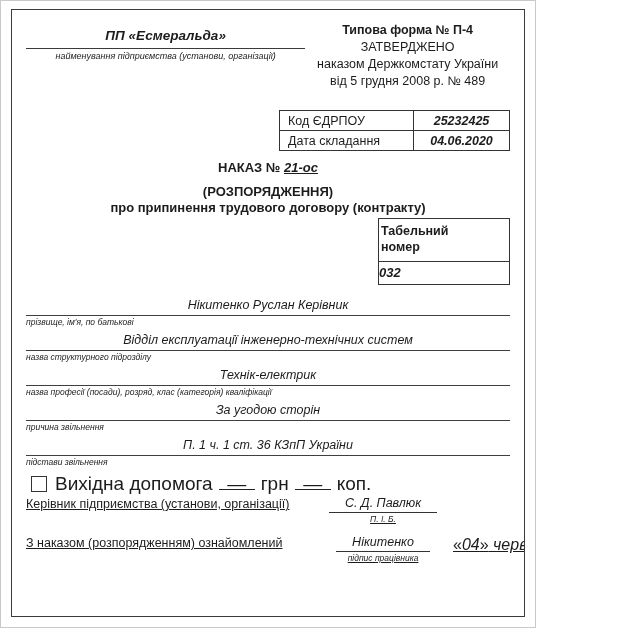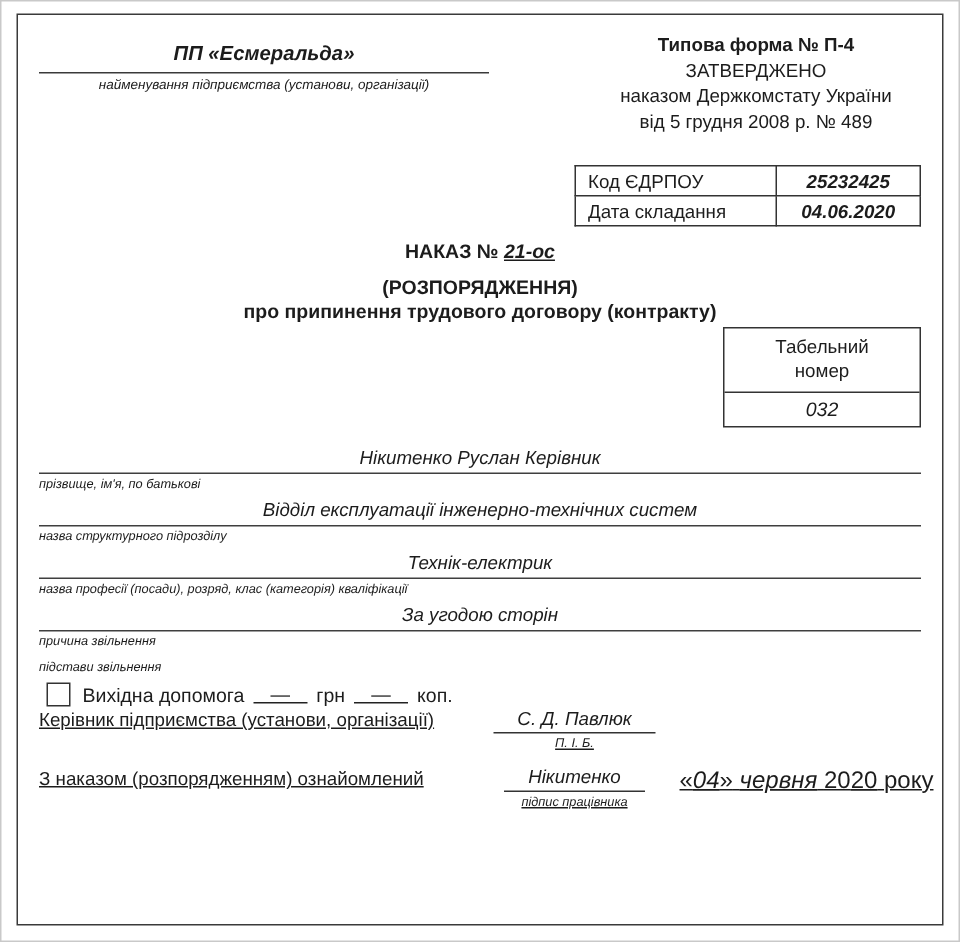--- a/index.html
+++ b/index.html
@@ -1,17 +1,17 @@
 <!DOCTYPE html>
 <html><head>
 <meta charset="utf-8">
 <style>
   * { margin:0; padding:0; box-sizing:border-box; }
   body { background:#fff; font-family:"Liberation Sans", sans-serif; color:#1c1c1c; }
-  .canvas { width:640px; height:628px; position:relative; background:#fff; border:1px solid #c9c9c9; }
+  .canvas { width:536px; height:628px; position:relative; background:#fff; border:1px solid #c9c9c9; }
   .frame { position:absolute; left:10px; top:8px; right:10px; bottom:10px;
            border:1.5px solid #3a3a3a; padding:12px 14px 4px 14px; overflow:hidden; }
   .u  { text-decoration:underline; }
   .iu { font-style:italic; text-decoration:underline; }
 
   
   .header { display:flex; justify-content:space-between; }
   .company-block { width:300px; text-align:center; margin-top:6px; }
   .company-name { font-style:italic; font-weight:bold; font-size:13.5px;
                   border-bottom:1.6px solid #3a3a3a; padding-bottom:5px; }
@@ -29,33 +29,33 @@
   .title-block { text-align:center; font-weight:bold; font-size:13px; margin-top:9px; }
   .order-line { margin-bottom:9px; }
   .order-num { font-style:italic; text-decoration:underline; }
   .subtitle2 { margin-top:1px; }
 
   
   .dismiss-line { margin-top:12px; margin-left:5px; font-size:13px; }
 
   
   .personnel-row { display:flex; justify-content:flex-end; margin-top:3px; }
-  .personnel-box { width:132px; border:1.4px solid #333; text-align:center; }
+  .personnel-box { width:132px; border:1.4px solid #333; text-align:left;font-weight:bold; }
   .pb-label { font-size:12.5px; line-height:16px; padding:4px 2px 6px; border-bottom:1.4px solid #333; }
   .pb-value { font-style:italic; font-size:13px; padding:3px 0 4px; }
 
   
   .fields { margin-top:13px; }
   .field-value { text-align:center; font-style:italic; font-size:12.5px; line-height:15px;
                  border-bottom:1.4px solid #3f3f3f; padding-bottom:2px; }
   .field-caption { text-align:left; font-style:italic; font-size:8.5px; line-height:10px;
                    padding-top:1px; margin-bottom:6px; }
 
   
-  .severance-row { margin-top:5px; margin-left:5px; display:flex; align-items:center; font-size:13px; }
+  .severance-row { margin-top:5px; margin-left:5px; display:flex; align-items:center; font-size:19px; }
   .checkbox { width:16px; height:16px; border:1.3px solid #333; background:#fff;
               display:inline-block; margin-right:8px; flex:none; }
   .dash-cell { display:inline-block; min-width:36px; border-bottom:1.3px solid #222;
                text-align:center; line-height:11px; margin:0 6px; }
 
   
   .sig-section { margin-top:1px; font-size:12.5px;text-decoration:underline; }
   .sig-row { display:grid; grid-template-columns:287px 132px 158px; column-gap:4px;
              align-items:start; margin-bottom:11px; }
   .sig-label { white-space:nowrap; padding-top:1px; }
@@ -122,20 +122,21 @@
       </div>
       <div>
         <div class="field-value">Технік-електрик</div>
         <div class="field-caption">назва професії (посади), розряд, клас (категорія) кваліфікації</div>
       </div>
       <div>
         <div class="field-value">За угодою сторін</div>
         <div class="field-caption">причина звільнення</div>
       </div>
       <div>
+        <div class="field-value">П. 1 ч. 1 ст. 36 КЗпП України</div>
         <div class="field-caption">підстави звільнення</div>
       </div>
     </div>
 
     <div class="severance-row">
       <span class="checkbox"></span>
       <span>Вихідна допомога</span>
       <span class="dash-cell">—</span>
       <span>грн</span>
       <span class="dash-cell">—</span>

